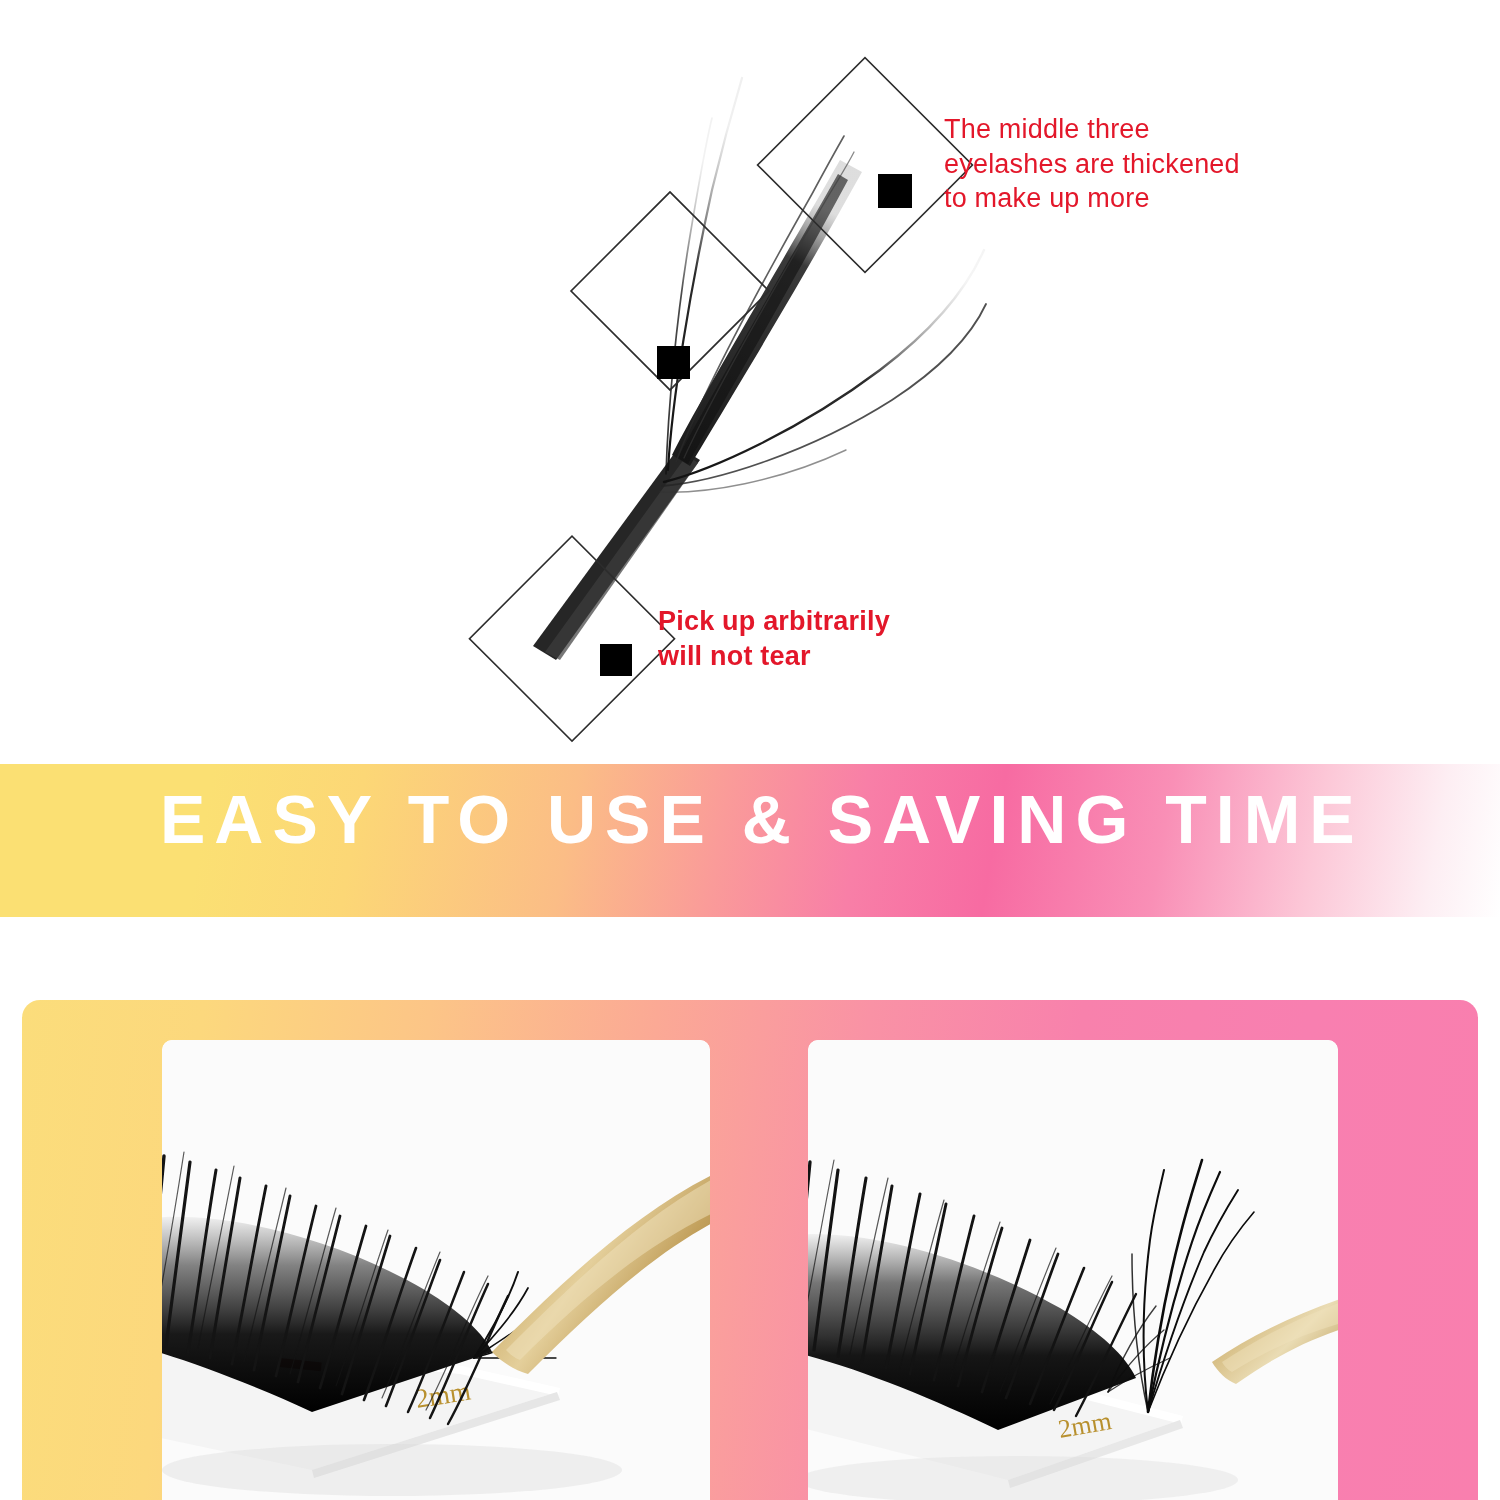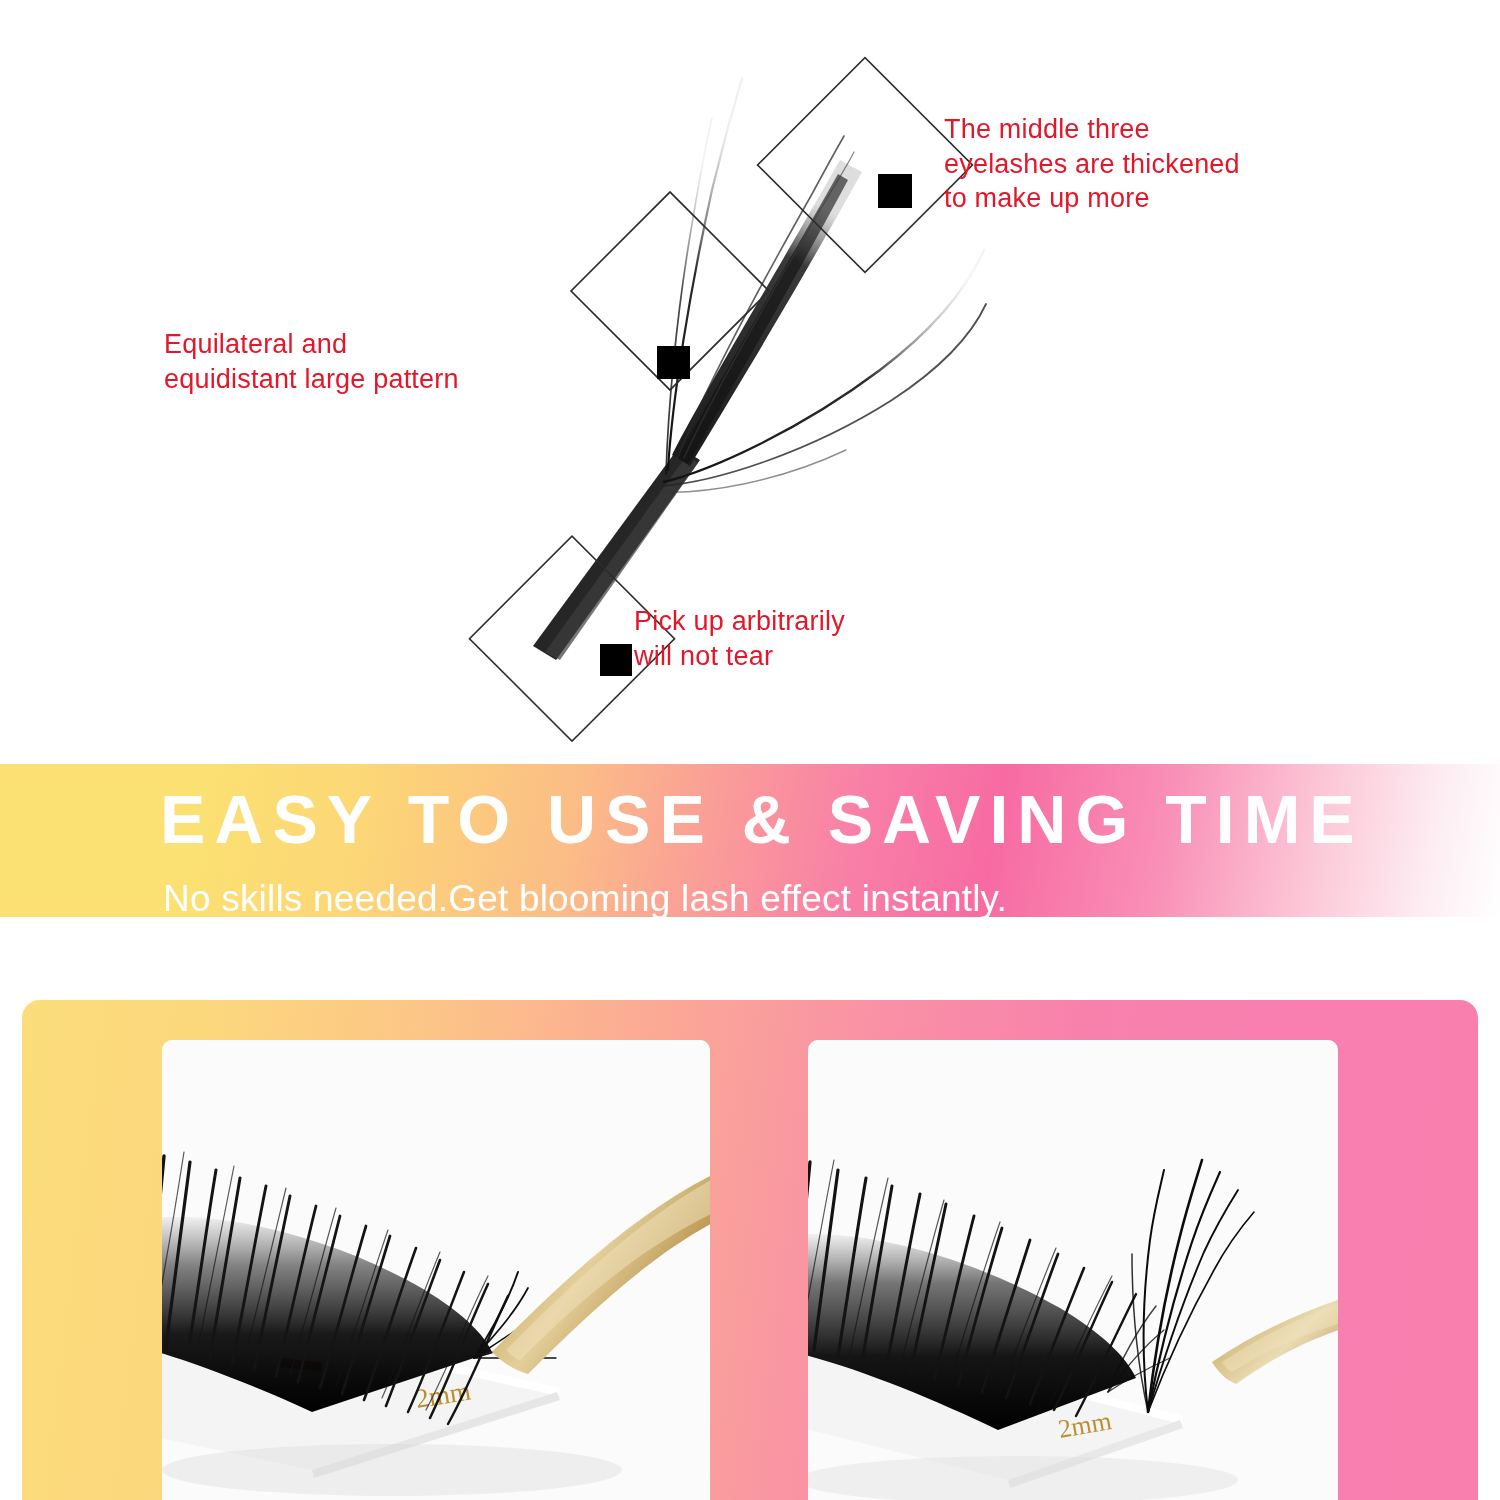--- a/index.html
+++ b/index.html
@@ -22,21 +22,21 @@
     position:absolute;
     color:#e3172a;
     font-size:27px;
     line-height:1.28;
     font-weight:400;
     letter-spacing:.2px;
     white-space:pre-line;
   }
   #callout-middle{left:944px;top:112px;}
   #callout-equilateral{left:164px;top:327px;}
-  #callout-pickup{left:634px;top:604px;}
+  #callout-pickup{left:658px;top:604px;font-weight:bold;}
 
   
   #banner{
     position:absolute;left:0;top:764px;width:1500px;height:153px;
     background:linear-gradient(100deg,
         #fbe073 0%,
         #fbe073 14%,
         #fcd776 24%,
         #fbbd86 38%,
         #fa9b99 48%,
@@ -158,30 +158,27 @@
     <g>
       <rect x="500" y="566" width="145" height="145" fill="none" stroke="#2c2c2c" stroke-width="1.6" transform="rotate(45 572 638)"></rect>
       <rect x="600" y="644" width="32" height="32" fill="#000000"></rect>
     </g>
   </svg>
 
   <div class="callout" id="callout-middle">The middle three
 eyelashes are thickened
 to make up more</div>
 
-  <div class="callout" id="callout-equilateral">Equilateral and
-equidistant large pattern</div>
 
   <div class="callout" id="callout-pickup">Pick up arbitrarily
 will not tear</div>
 </div>
 
 <div id="banner">
   <div id="banner-title">EASY TO USE &amp; SAVING TIME</div>
-  <div id="banner-subtitle">No skills needed.Get blooming lash effect instantly.</div>
 </div>
 
 <div id="bottom-panel">
 
   <div class="photo-card" id="photo-card-left">
     <svg class="photo-svg" viewBox="0 0 548 470" preserveAspectRatio="xMidYMid slice">
       <defs>
         <linearGradient id="goldTweezL" x1="0" y1="0" x2="1" y2="0.6">
           <stop offset="0%" stop-color="#8a6b33"></stop>
           <stop offset="25%" stop-color="#c9a964"></stop>

